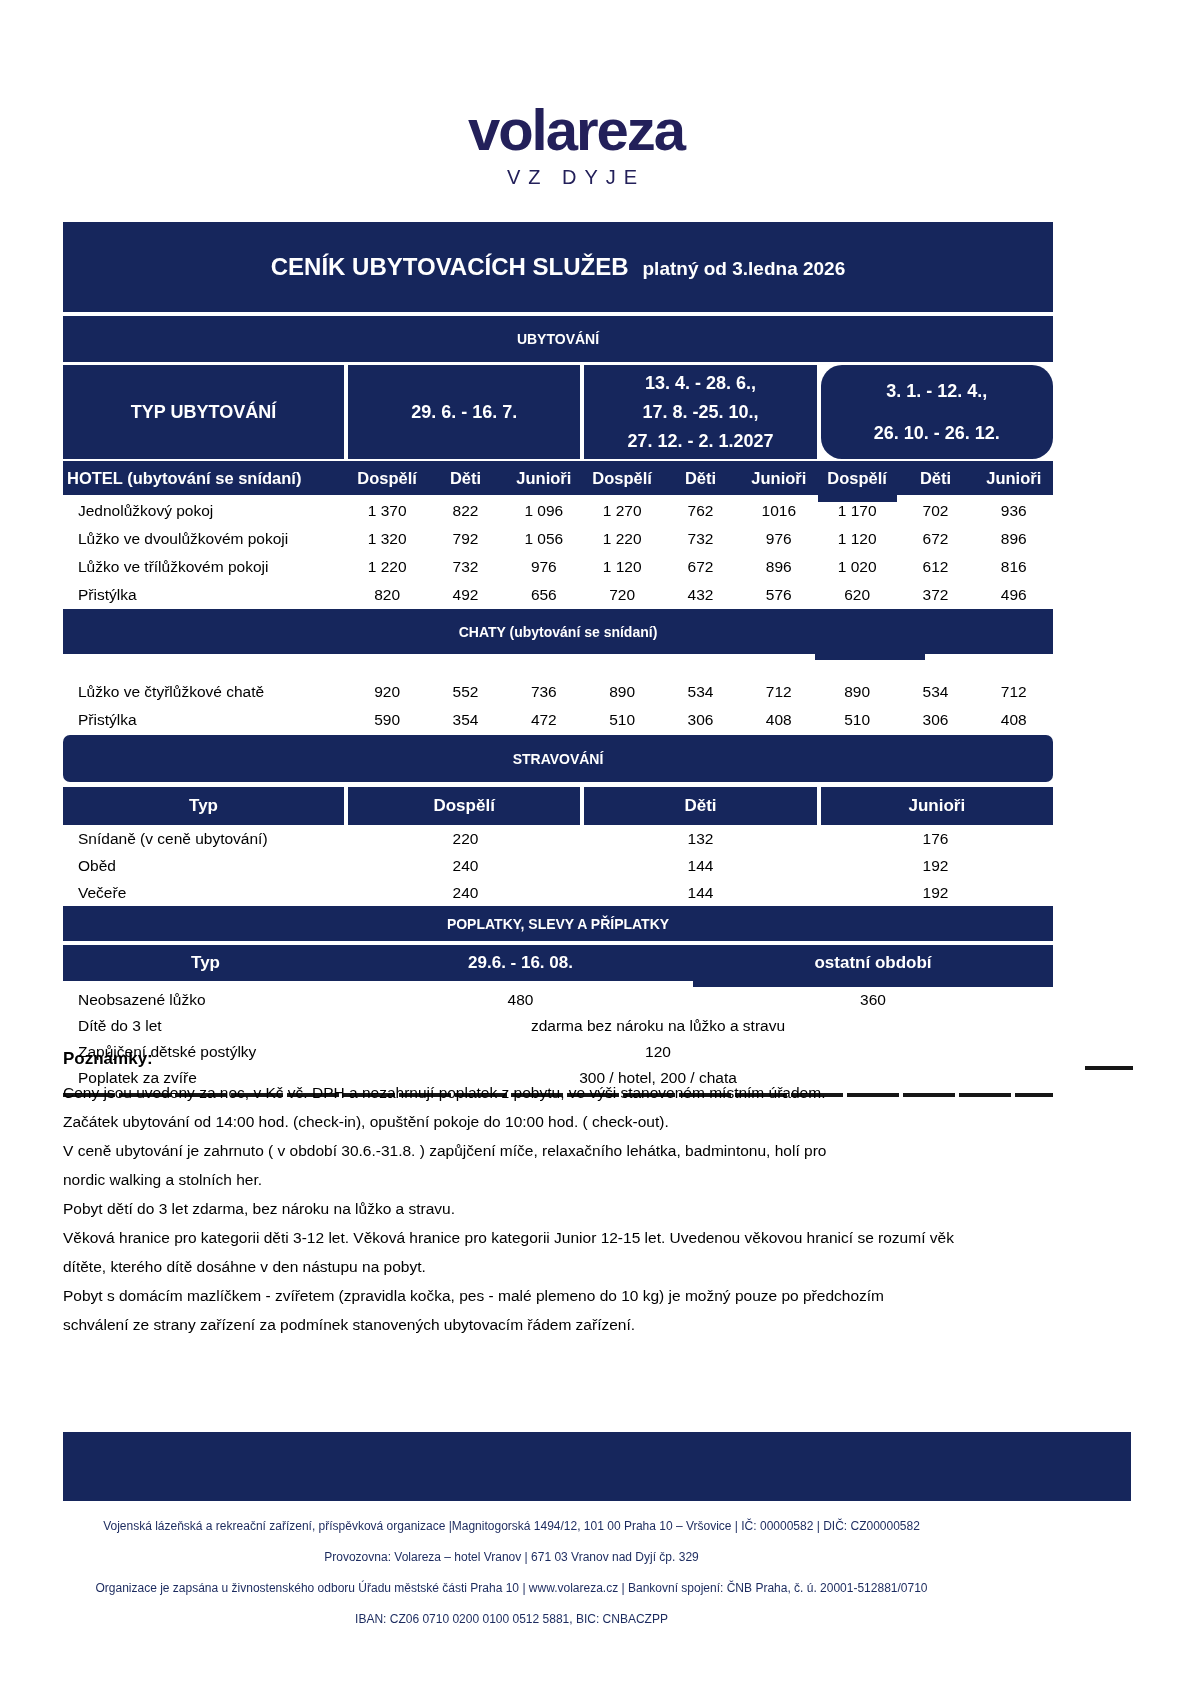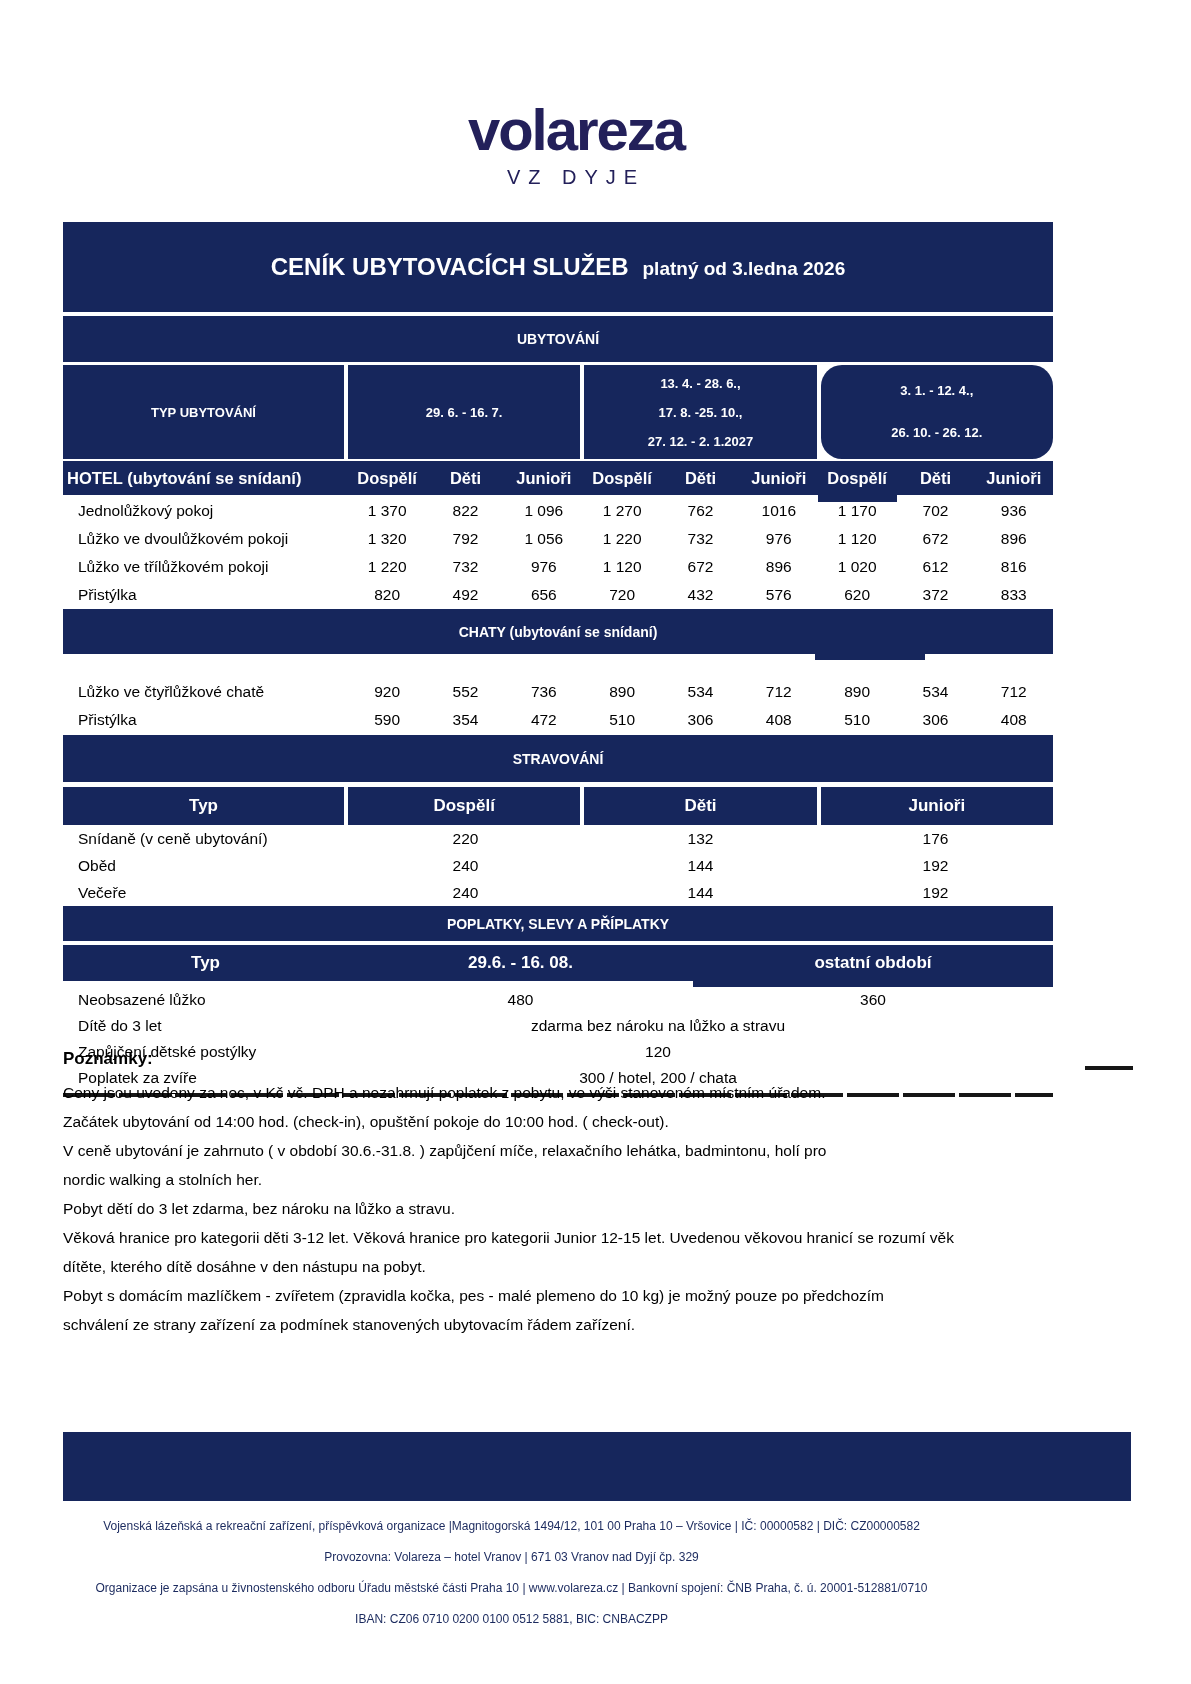--- a/index.html
+++ b/index.html
@@ -37,29 +37,29 @@
   .title-main { font-size: 24px; }
   .title-suffix { font-size: 19px; margin-left: 14px; }
   .title-bar .inner { display: flex; align-items: baseline; justify-content: space-between; }
 
   .section-bar { height: 46px; font-size: 14px; margin-top: 4px; position: relative; }
   .chaty-bar { height: 45px; margin-top: 0; }
   .chaty-bar::after {
     content: ""; position: absolute; left: 752px; top: 45px;
     width: 110px; height: 6px; background: var(--navy, #16265c);
   }
-  .stravovani-bar { height: 47px; margin-top: 0; }
+  .stravovani-bar { height: 47px; margin-top: 0; border-radius: 7px; }
   .poplatky-bar { height: 35px; margin-top: 0; }
 
   
   .period-header { display: flex; column-gap: 4px; height: 94px; margin-top: 3px; }
   .period-header .cell {
     background: var(--navy, #16265c); color: #fff; font-weight: bold;
     display: flex; flex-direction: column; align-items: center; justify-content: center;
-    text-align: center; font-size: 13px;
+    text-align: center; font-size: 18px;
   }
   .p-label { width: 281px; font-size: 17px; }
   .p-cell { flex: 1; line-height: 29px; }
   .p-cell-3 { line-height: 22px; row-gap: 20px; border-radius: 21px; }
 
   
   .subhead {
     display: flex; align-items: center; height: 34px; margin-top: 2px;
     background: var(--navy, #16265c); color: #fff; font-weight: bold; position: relative;
   }
@@ -214,21 +214,21 @@
       <div class="trow">
         <div class="row-label">Přistýlka</div>
         <span class="fill">820</span>
           <span class="fill">492</span>
           <span class="fill">656</span>
           <span class="fill">720</span>
           <span class="fill">432</span>
           <span class="fill">576</span>
           <span class="fill">620</span>
           <span class="fill">372</span>
-          <span class="fill">833</span>
+          <span class="fill">496</span>
       </div>
     </div>
 
     <div class="bar section-bar chaty-bar">CHATY (ubytování se snídaní)</div>
 
     <div class="rows chaty-rows">
       <div class="trow">
         <div class="row-label">Lůžko ve čtyřlůžkové chatě</div>
         <span class="fill">920</span>
           <span class="fill">552</span>

